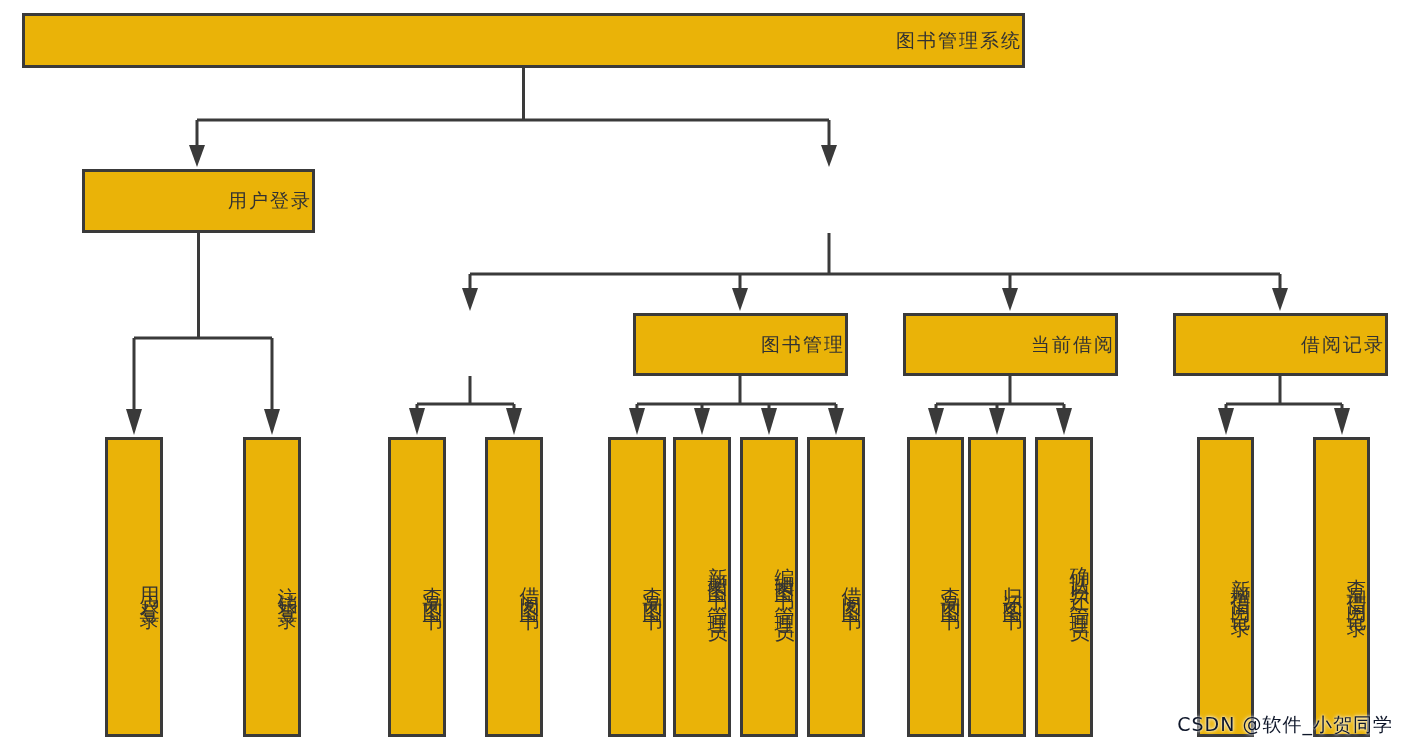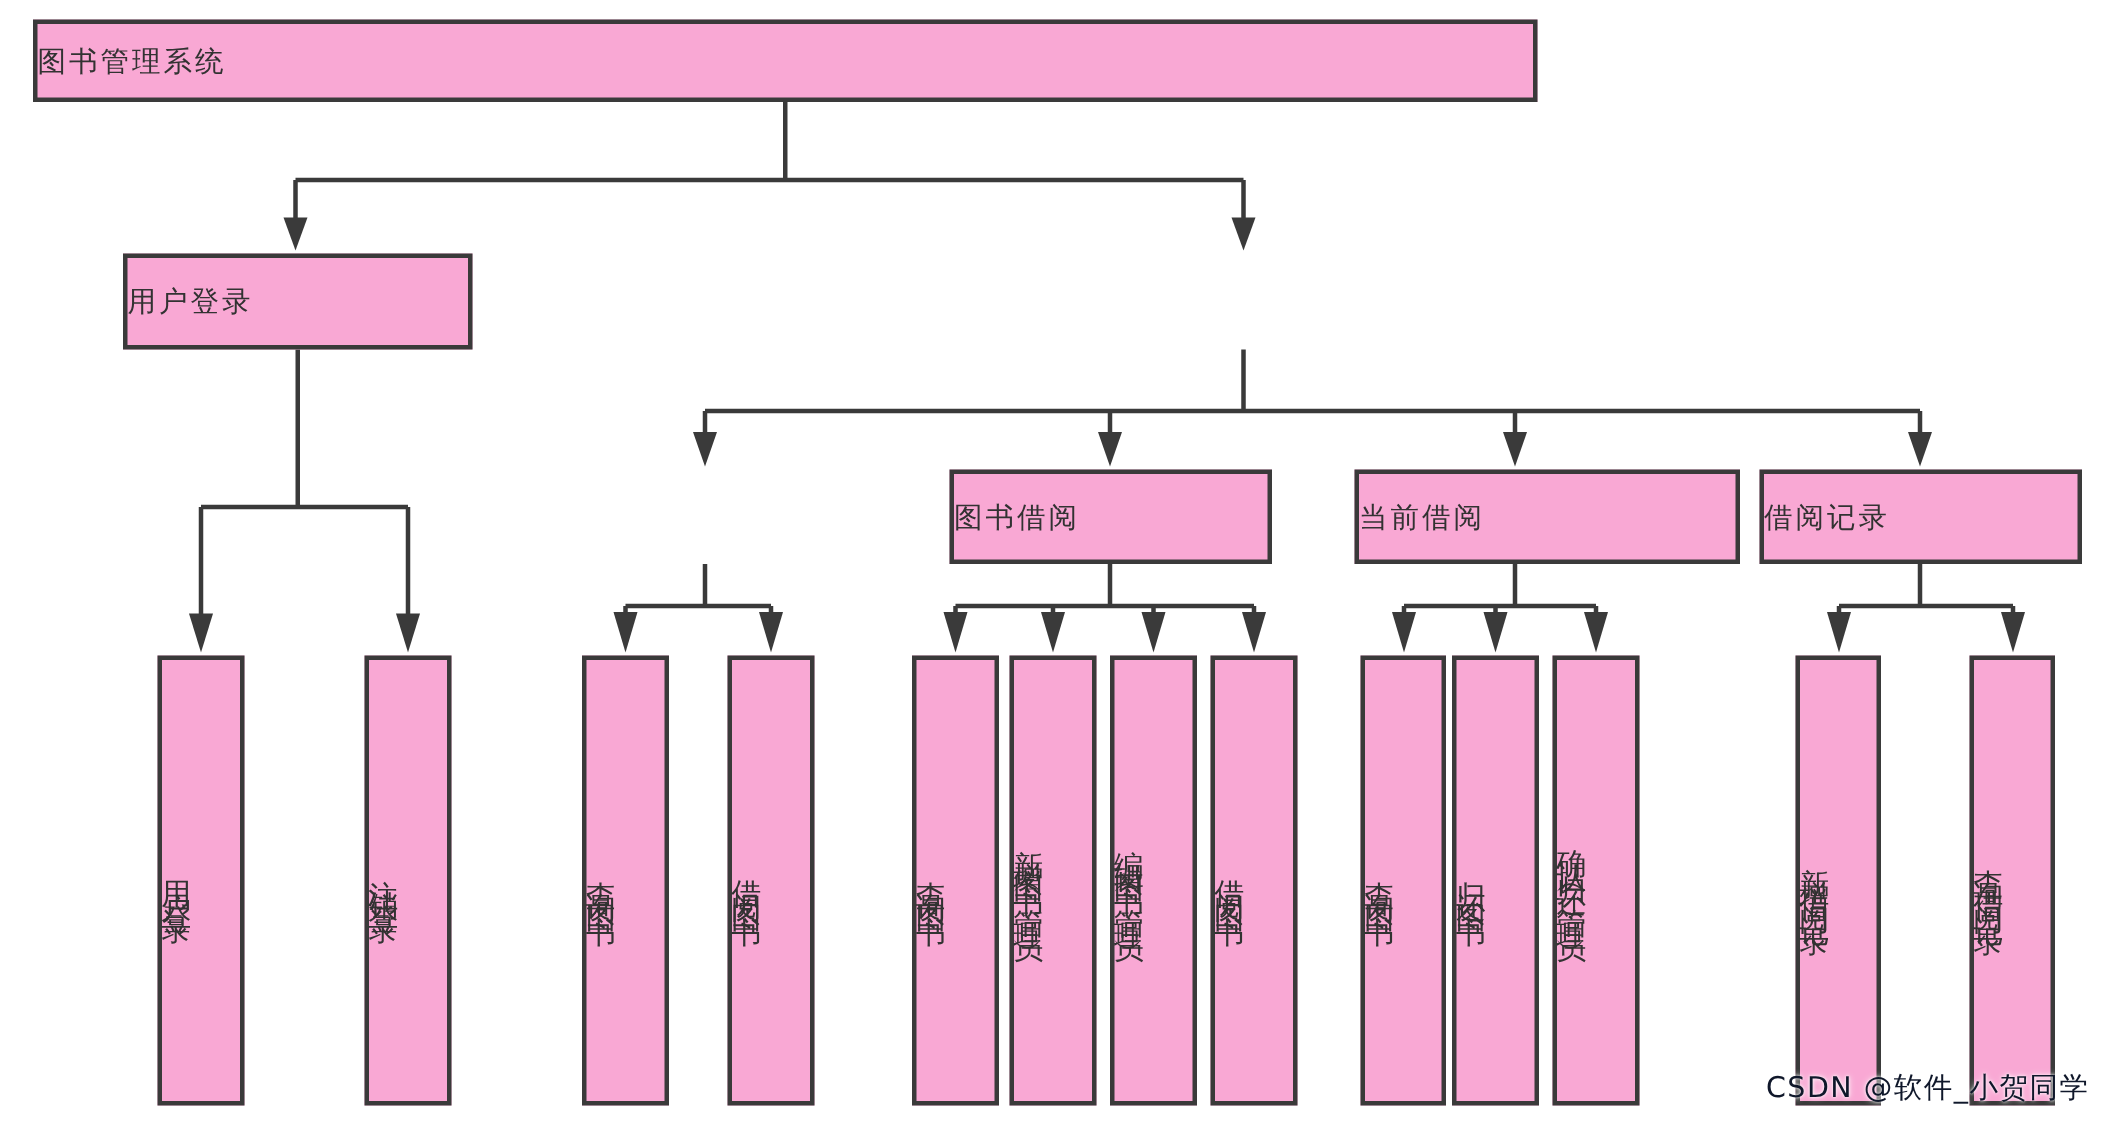--- a/index.html
+++ b/index.html
@@ -6,24 +6,24 @@
   #canvas{
     position:relative;
     width:1405px;height:747px;
     background:#ffffff;
     font-family:"DejaVu Sans","Liberation Sans",sans-serif;
     overflow:hidden;
   }
   #connectors{position:absolute;left:0;top:0;width:1405px;height:747px;}
   .box{
     position:absolute;
-    background:#f9a8d4;
+    background:#eab308;
     border:3px solid #3a3a3a;
     box-sizing:border-box;
-    display:flex;align-items:center;justify-content:flex-start;
+    display:flex;align-items:center;justify-content:flex-end;
   }
   .h-label{
     font-size:19px;color:#323232;letter-spacing:2px;white-space:nowrap;
   }
   .leaf{top:437px;height:300px;width:58px;}
   .v-label{
     writing-mode:vertical-rl;
     text-orientation:mixed;
     font-size:20px;color:#323232;
     letter-spacing:8px;
@@ -80,23 +80,23 @@
 
   <div class="box" style="left:22px;top:13px;width:1003px;height:55px">
     <span class="h-label">图书管理系统</span>
   </div>
 
   <div class="box" style="left:82px;top:169px;width:233px;height:64px">
     <span class="h-label">用户登录</span>
   </div>
 
   <div class="box" style="left:633px;top:313px;width:215px;height:63px">
-    <span class="h-label">图书借阅</span>
+    <span class="h-label">图书管理</span>
   </div>
-  <div class="box" style="left:903px;top:313px;width:257px;height:63px">
+  <div class="box" style="left:903px;top:313px;width:215px;height:63px">
     <span class="h-label">当前借阅</span>
   </div>
   <div class="box" style="left:1173px;top:313px;width:215px;height:63px">
     <span class="h-label">借阅记录</span>
   </div>
 
   <div class="box leaf" style="left:105px">
     <span class="v-label">用户登录</span>
   </div>
   <div class="box leaf" style="left:243px">

